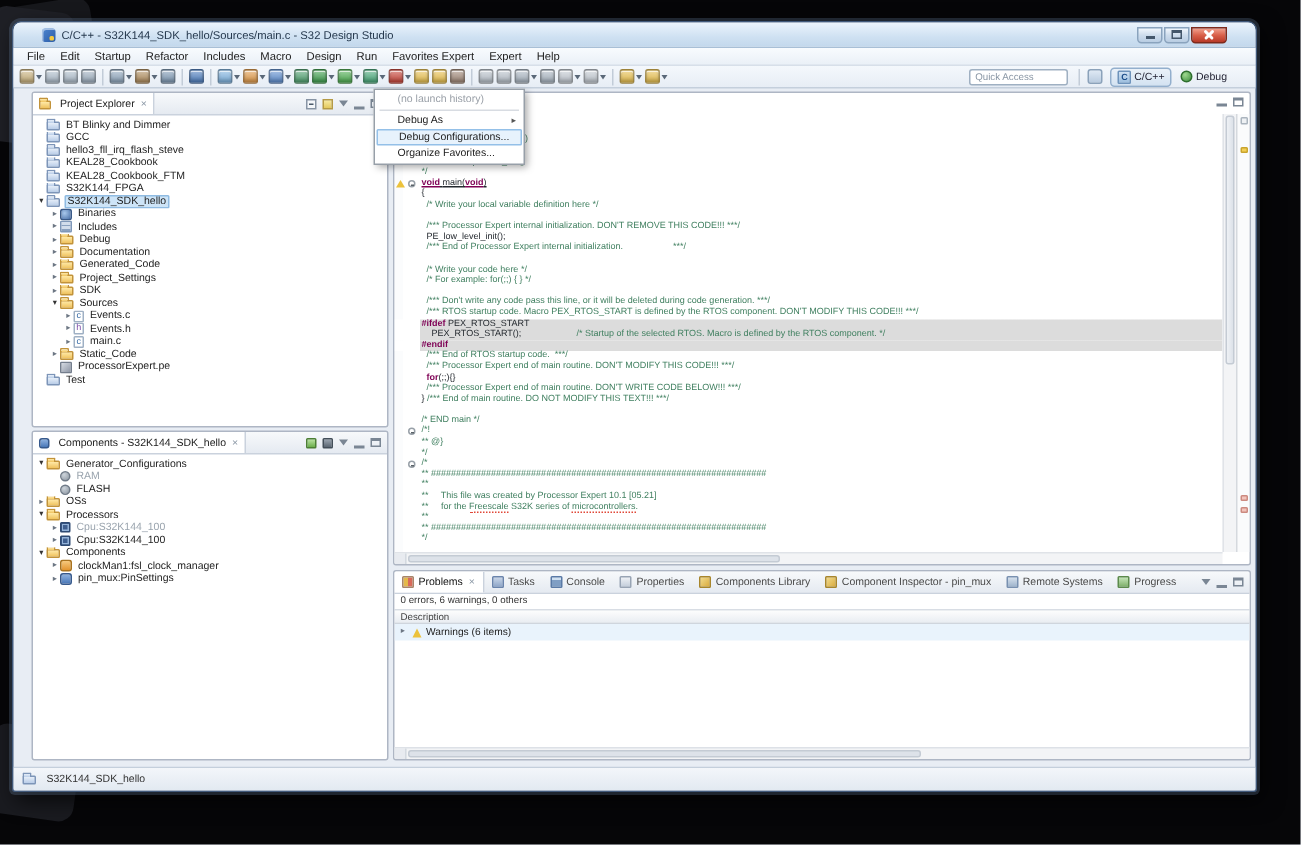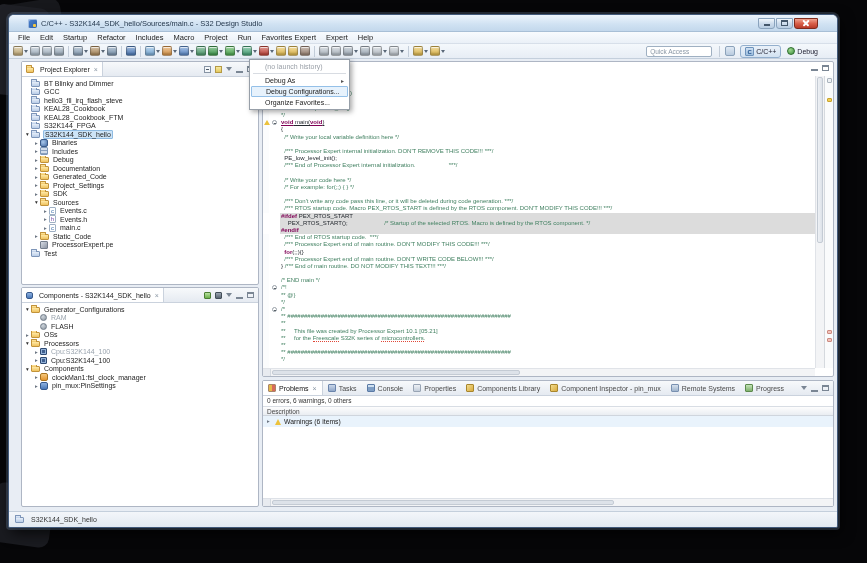--- a/index.html
+++ b/index.html
@@ -187,21 +187,21 @@
     </span>
   </div>
 
   <div class="menubar">
       <div class="menu-item">File</div>
       <div class="menu-item">Edit</div>
       <div class="menu-item">Startup</div>
       <div class="menu-item">Refactor</div>
       <div class="menu-item">Includes</div>
       <div class="menu-item">Macro</div>
-      <div class="menu-item">Project</div>
+      <div class="menu-item">Design</div>
       <div class="menu-item">Run</div>
       <div class="menu-item">Favorites Expert</div>
       <div class="menu-item">Expert</div>
       <div class="menu-item">Help</div>
     </div>
 
   <div class="toolbar">
     <div class="tb-left">
         <div class="tbtn">
           <span class="tico" style="background: linear-gradient(rgba(255, 255, 255, 0.45), rgba(0, 0, 0, 0.08)), rgb(201, 178, 126);"></span>

